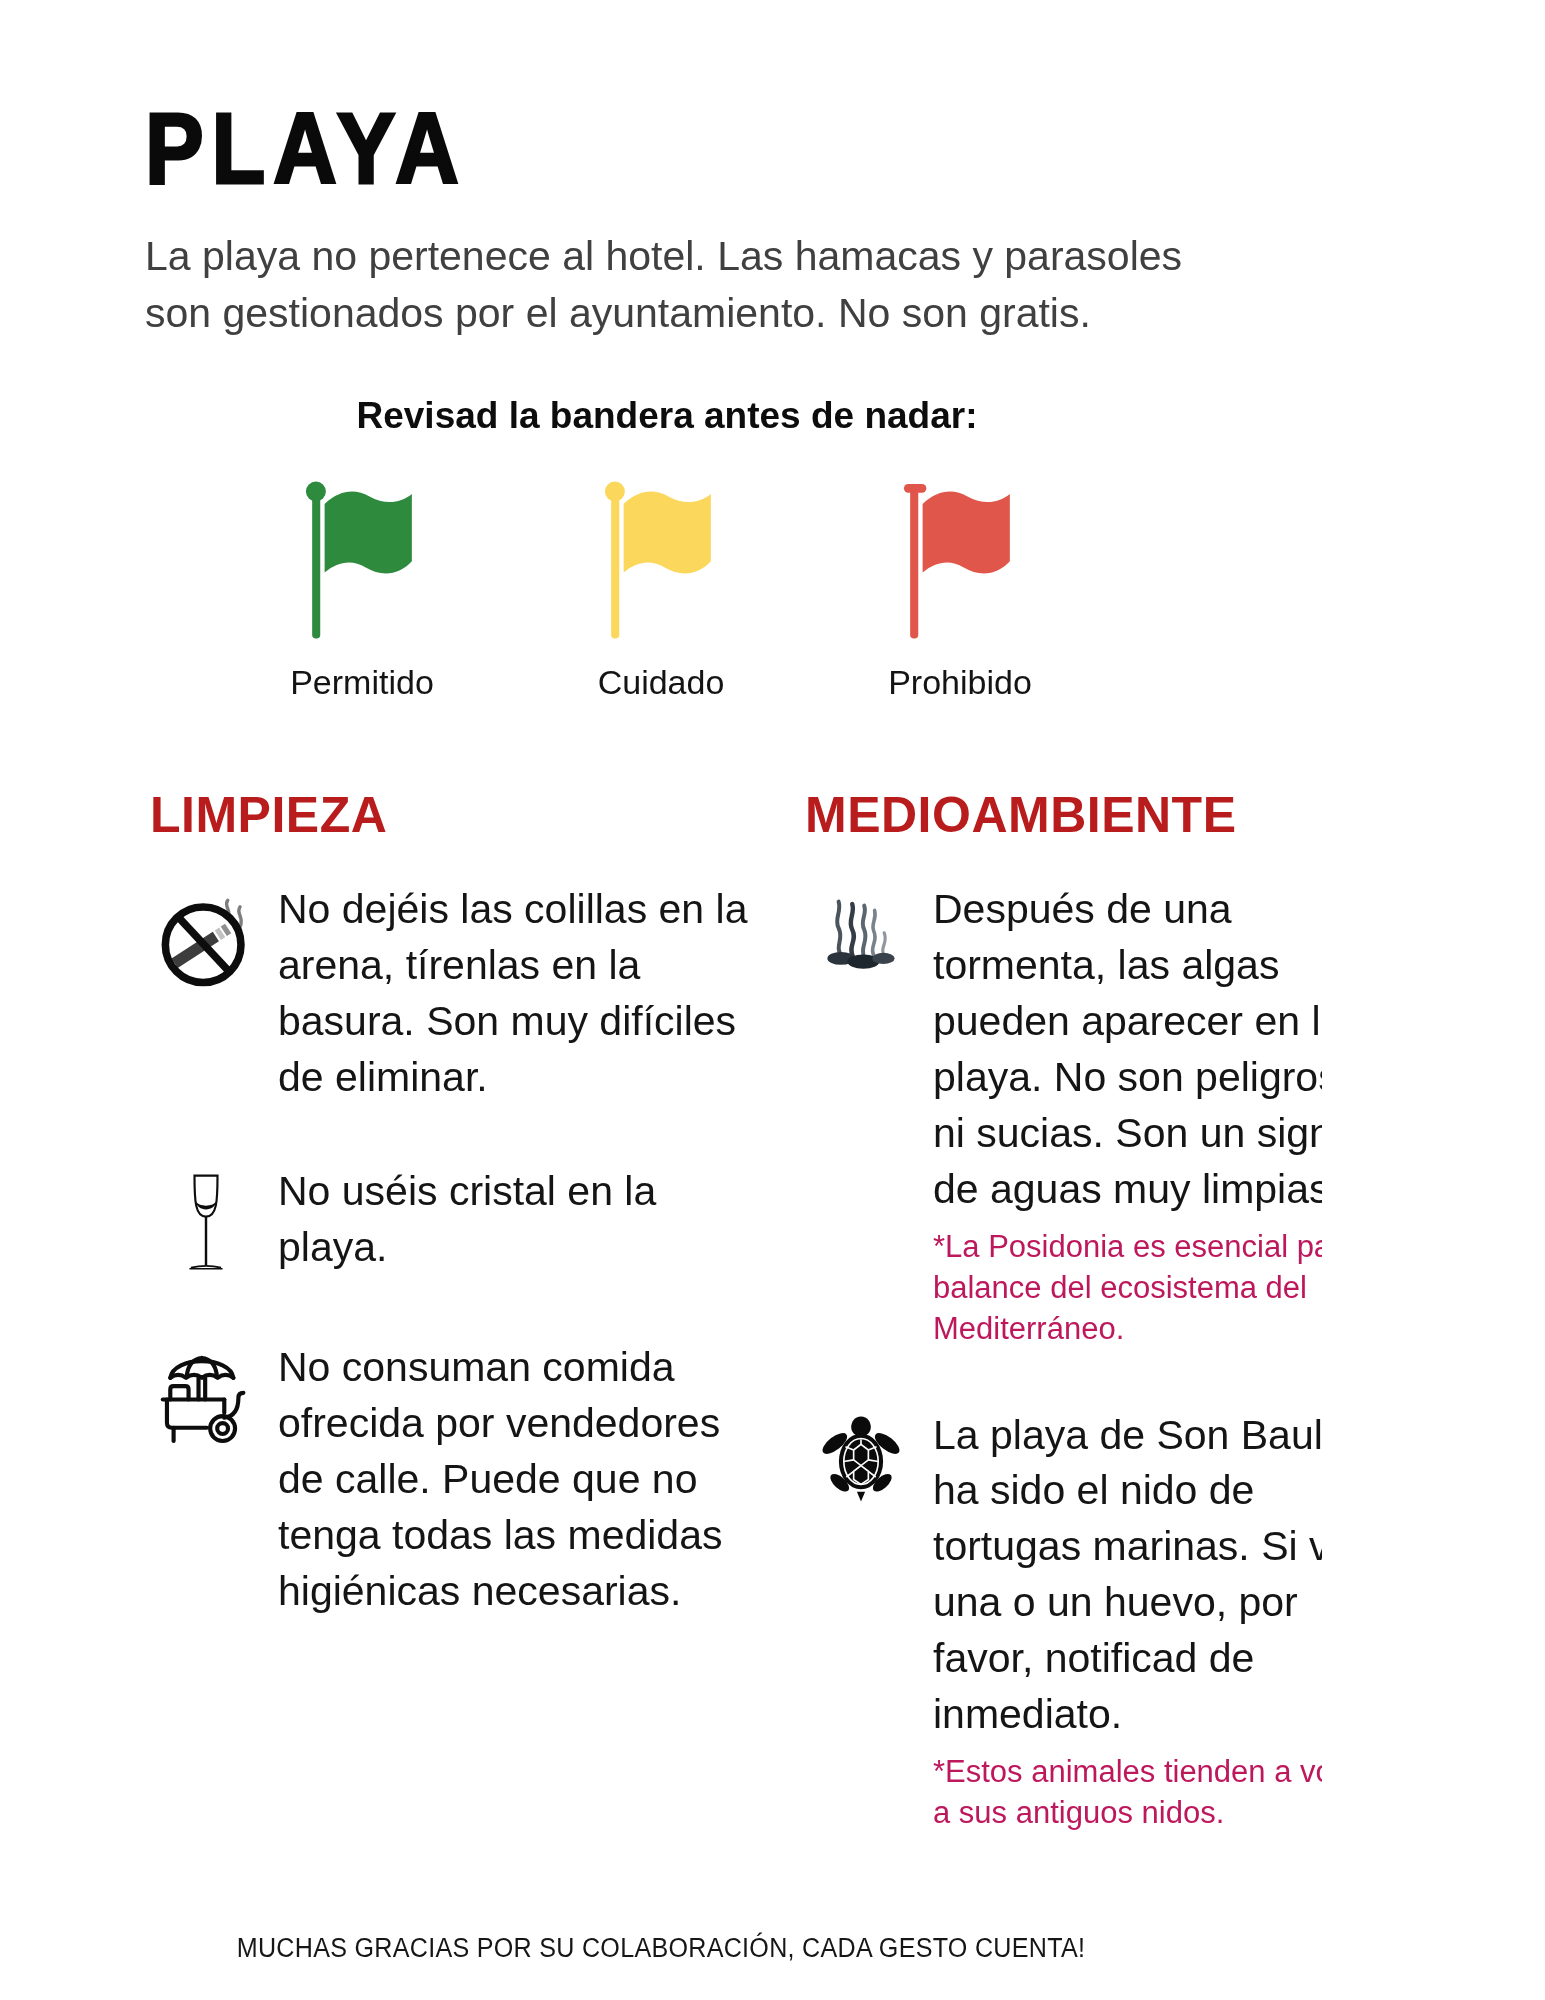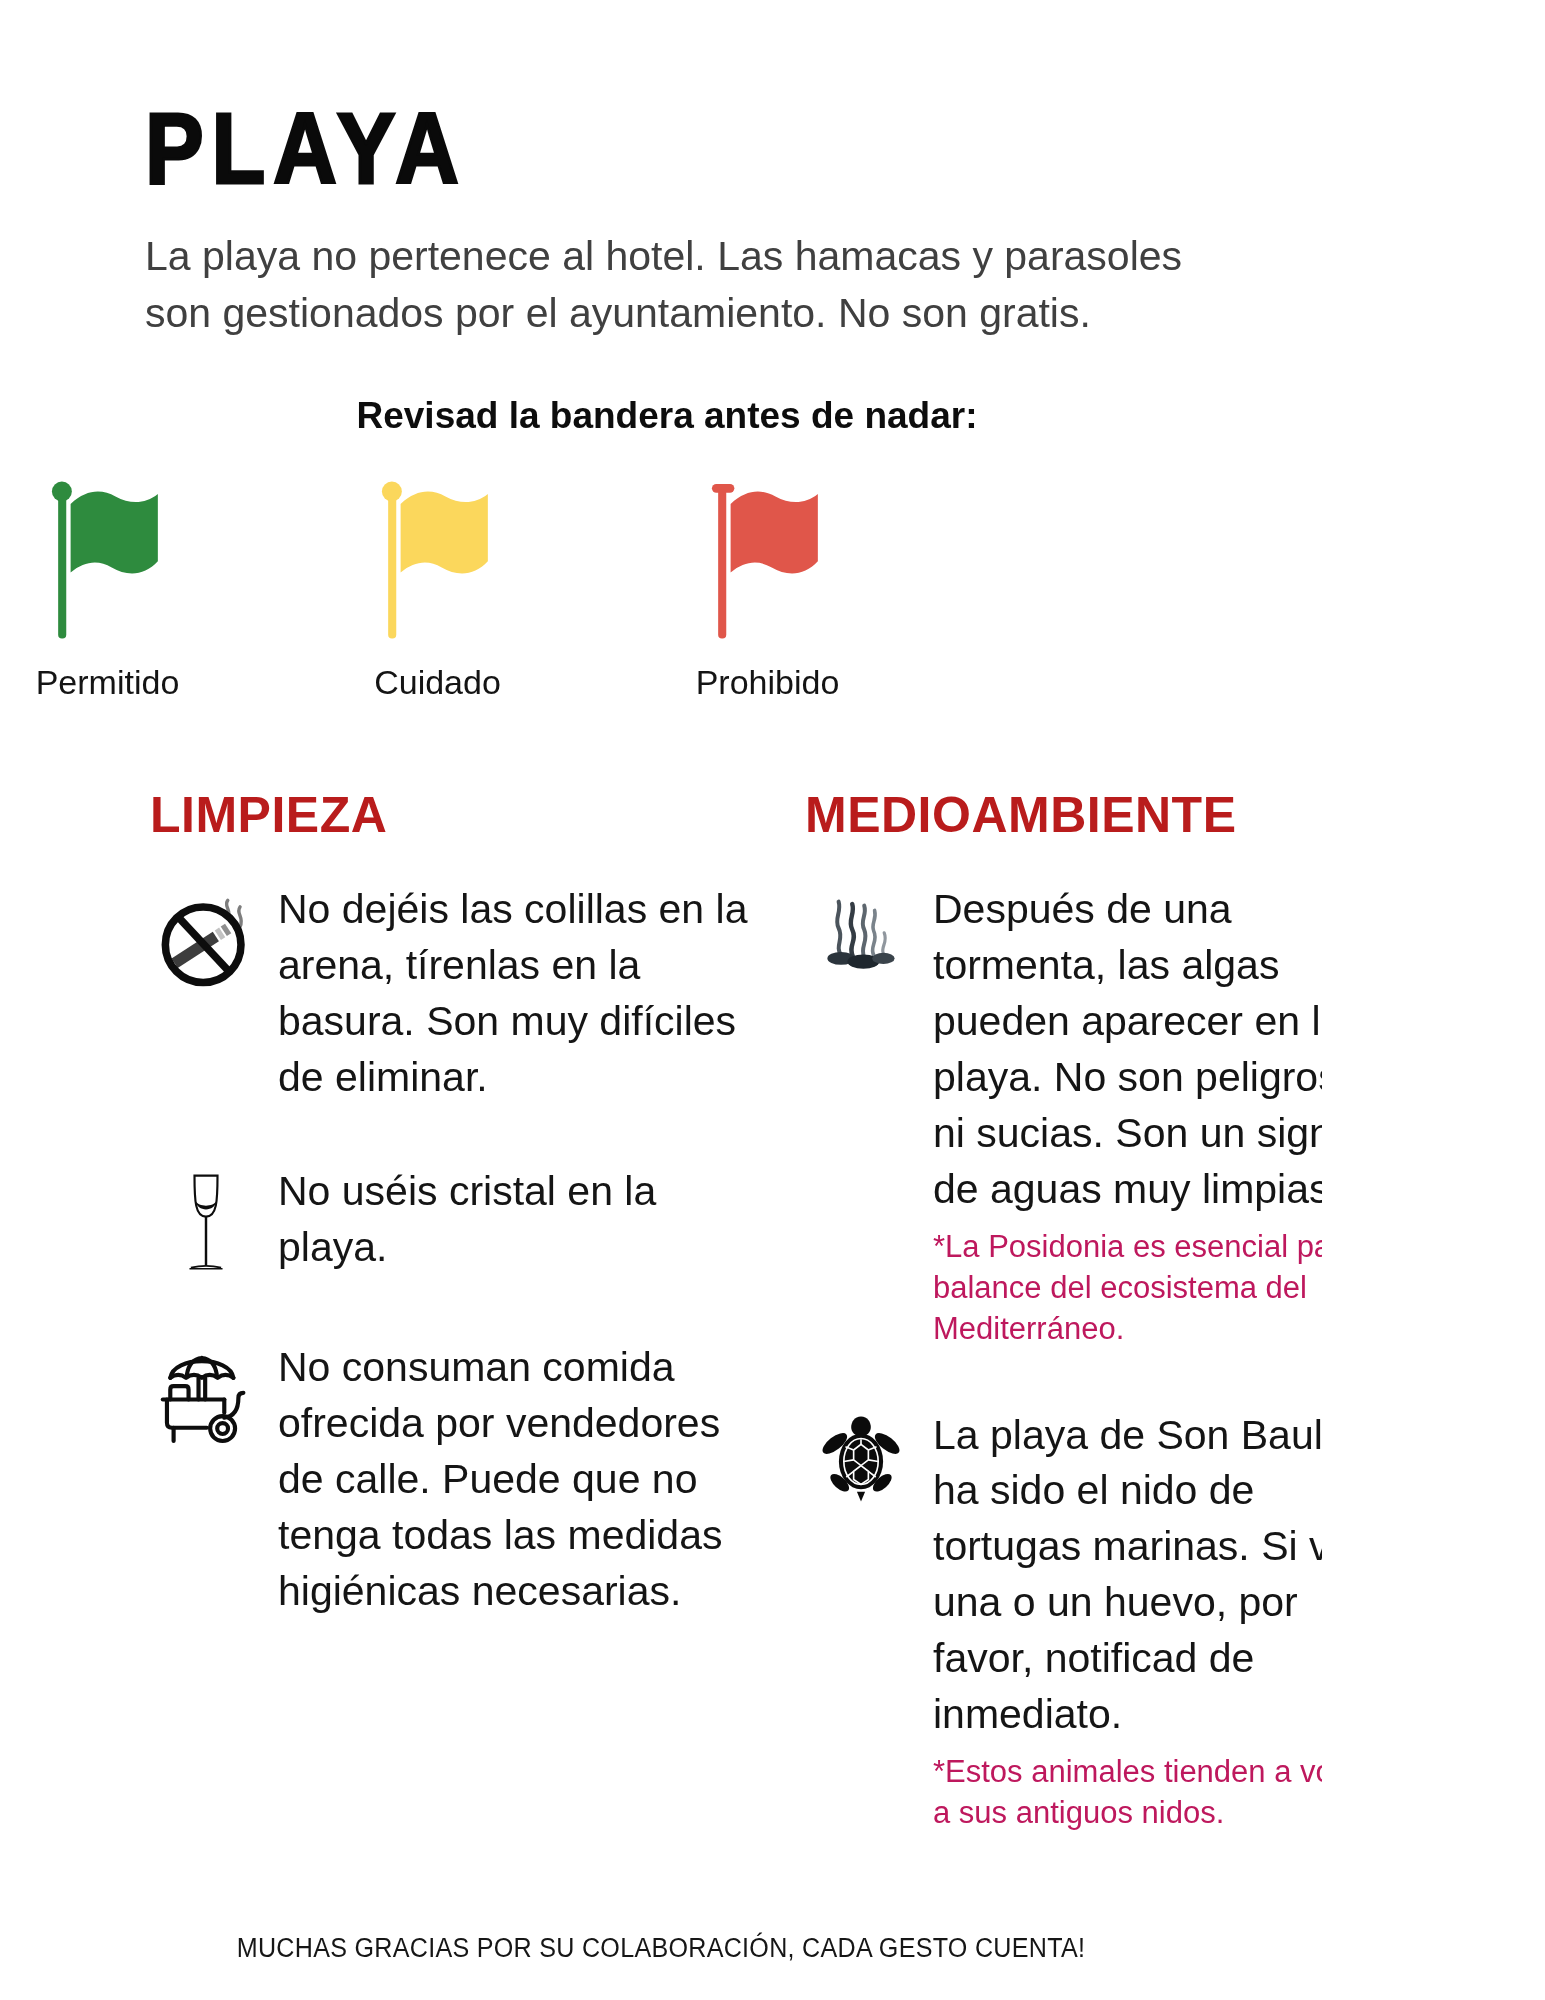--- a/index.html
+++ b/index.html
@@ -36,21 +36,22 @@
   .flags-section{margin-top:54px;text-align:center;}
   .flags-heading{
     margin:0 0 42px 0;
     font-size:37px;
     font-weight:bold;
     color:#0d0d0d;
     padding-left:12px;
   }
   .flags-row{
     display:flex;
-    gap:115px;
+    justify-content:center;
+    gap:84px;
   }
   .flag-col{
     width:215px;
     display:flex;flex-direction:column;align-items:center;
   }
   .flag-svg{width:172px;height:162px;display:block;}
   .flag-label{font-size:34px;margin-top:22px;color:#141414;}
   
   .columns{
     display:grid;

